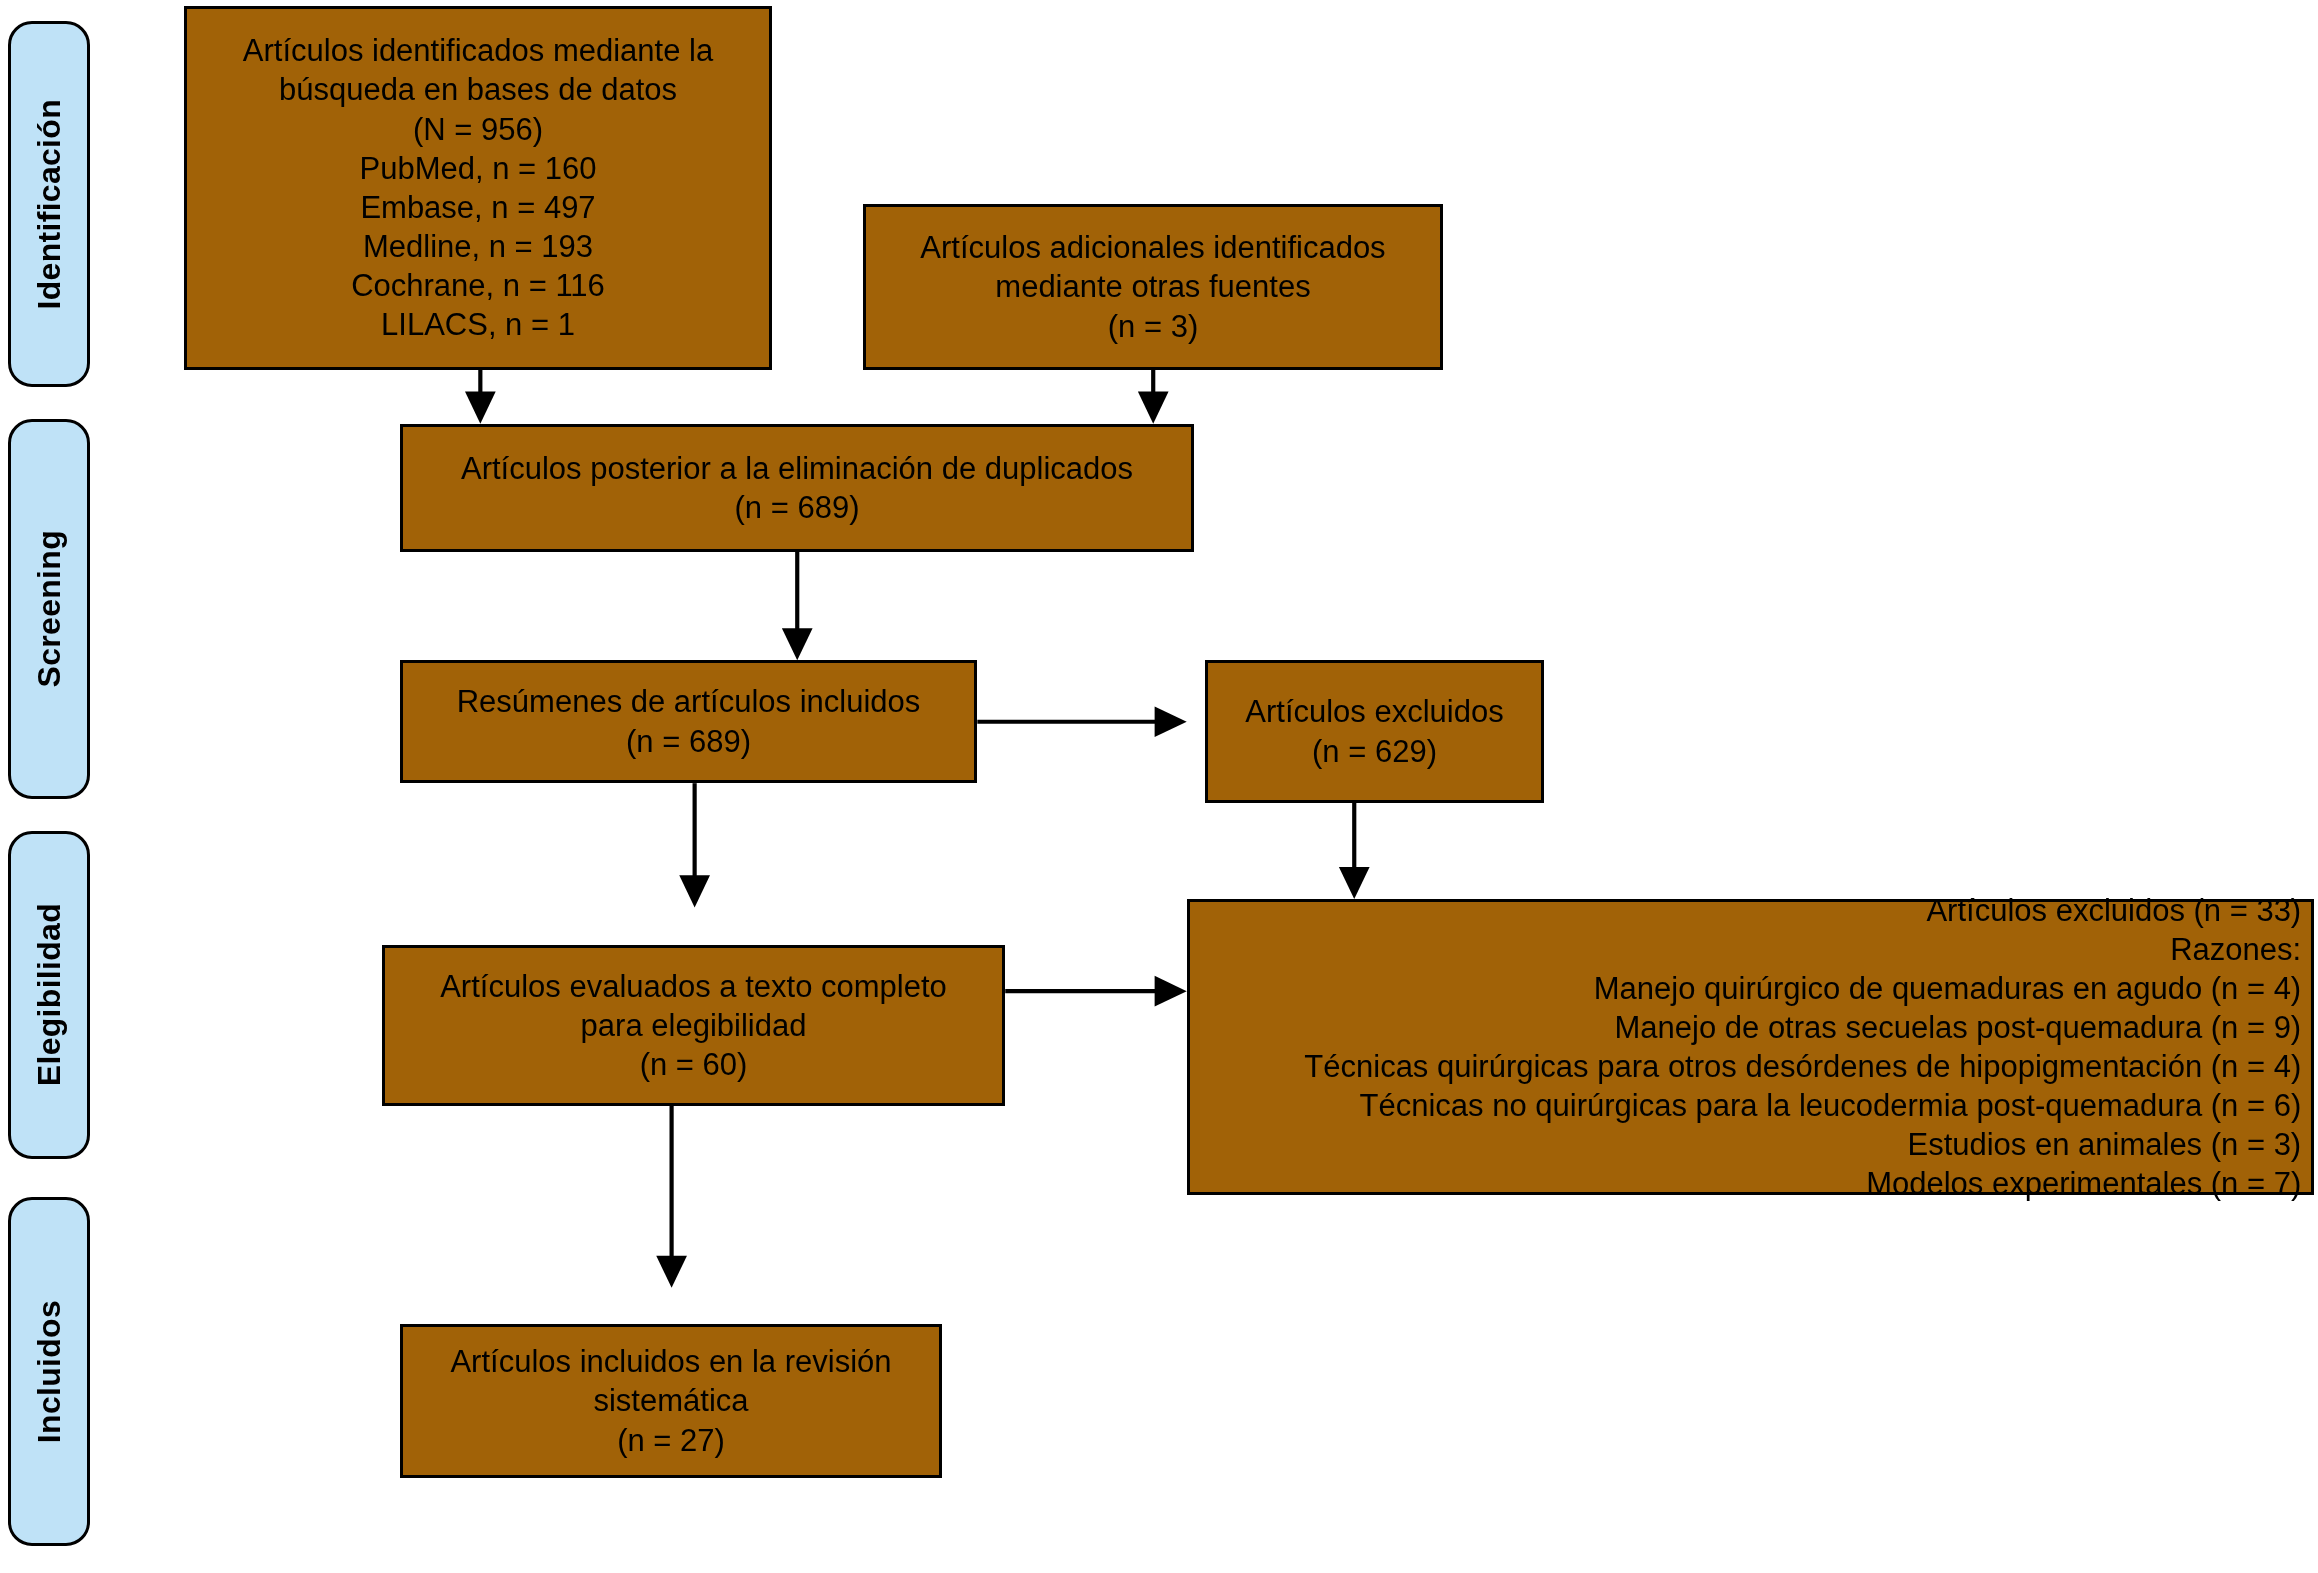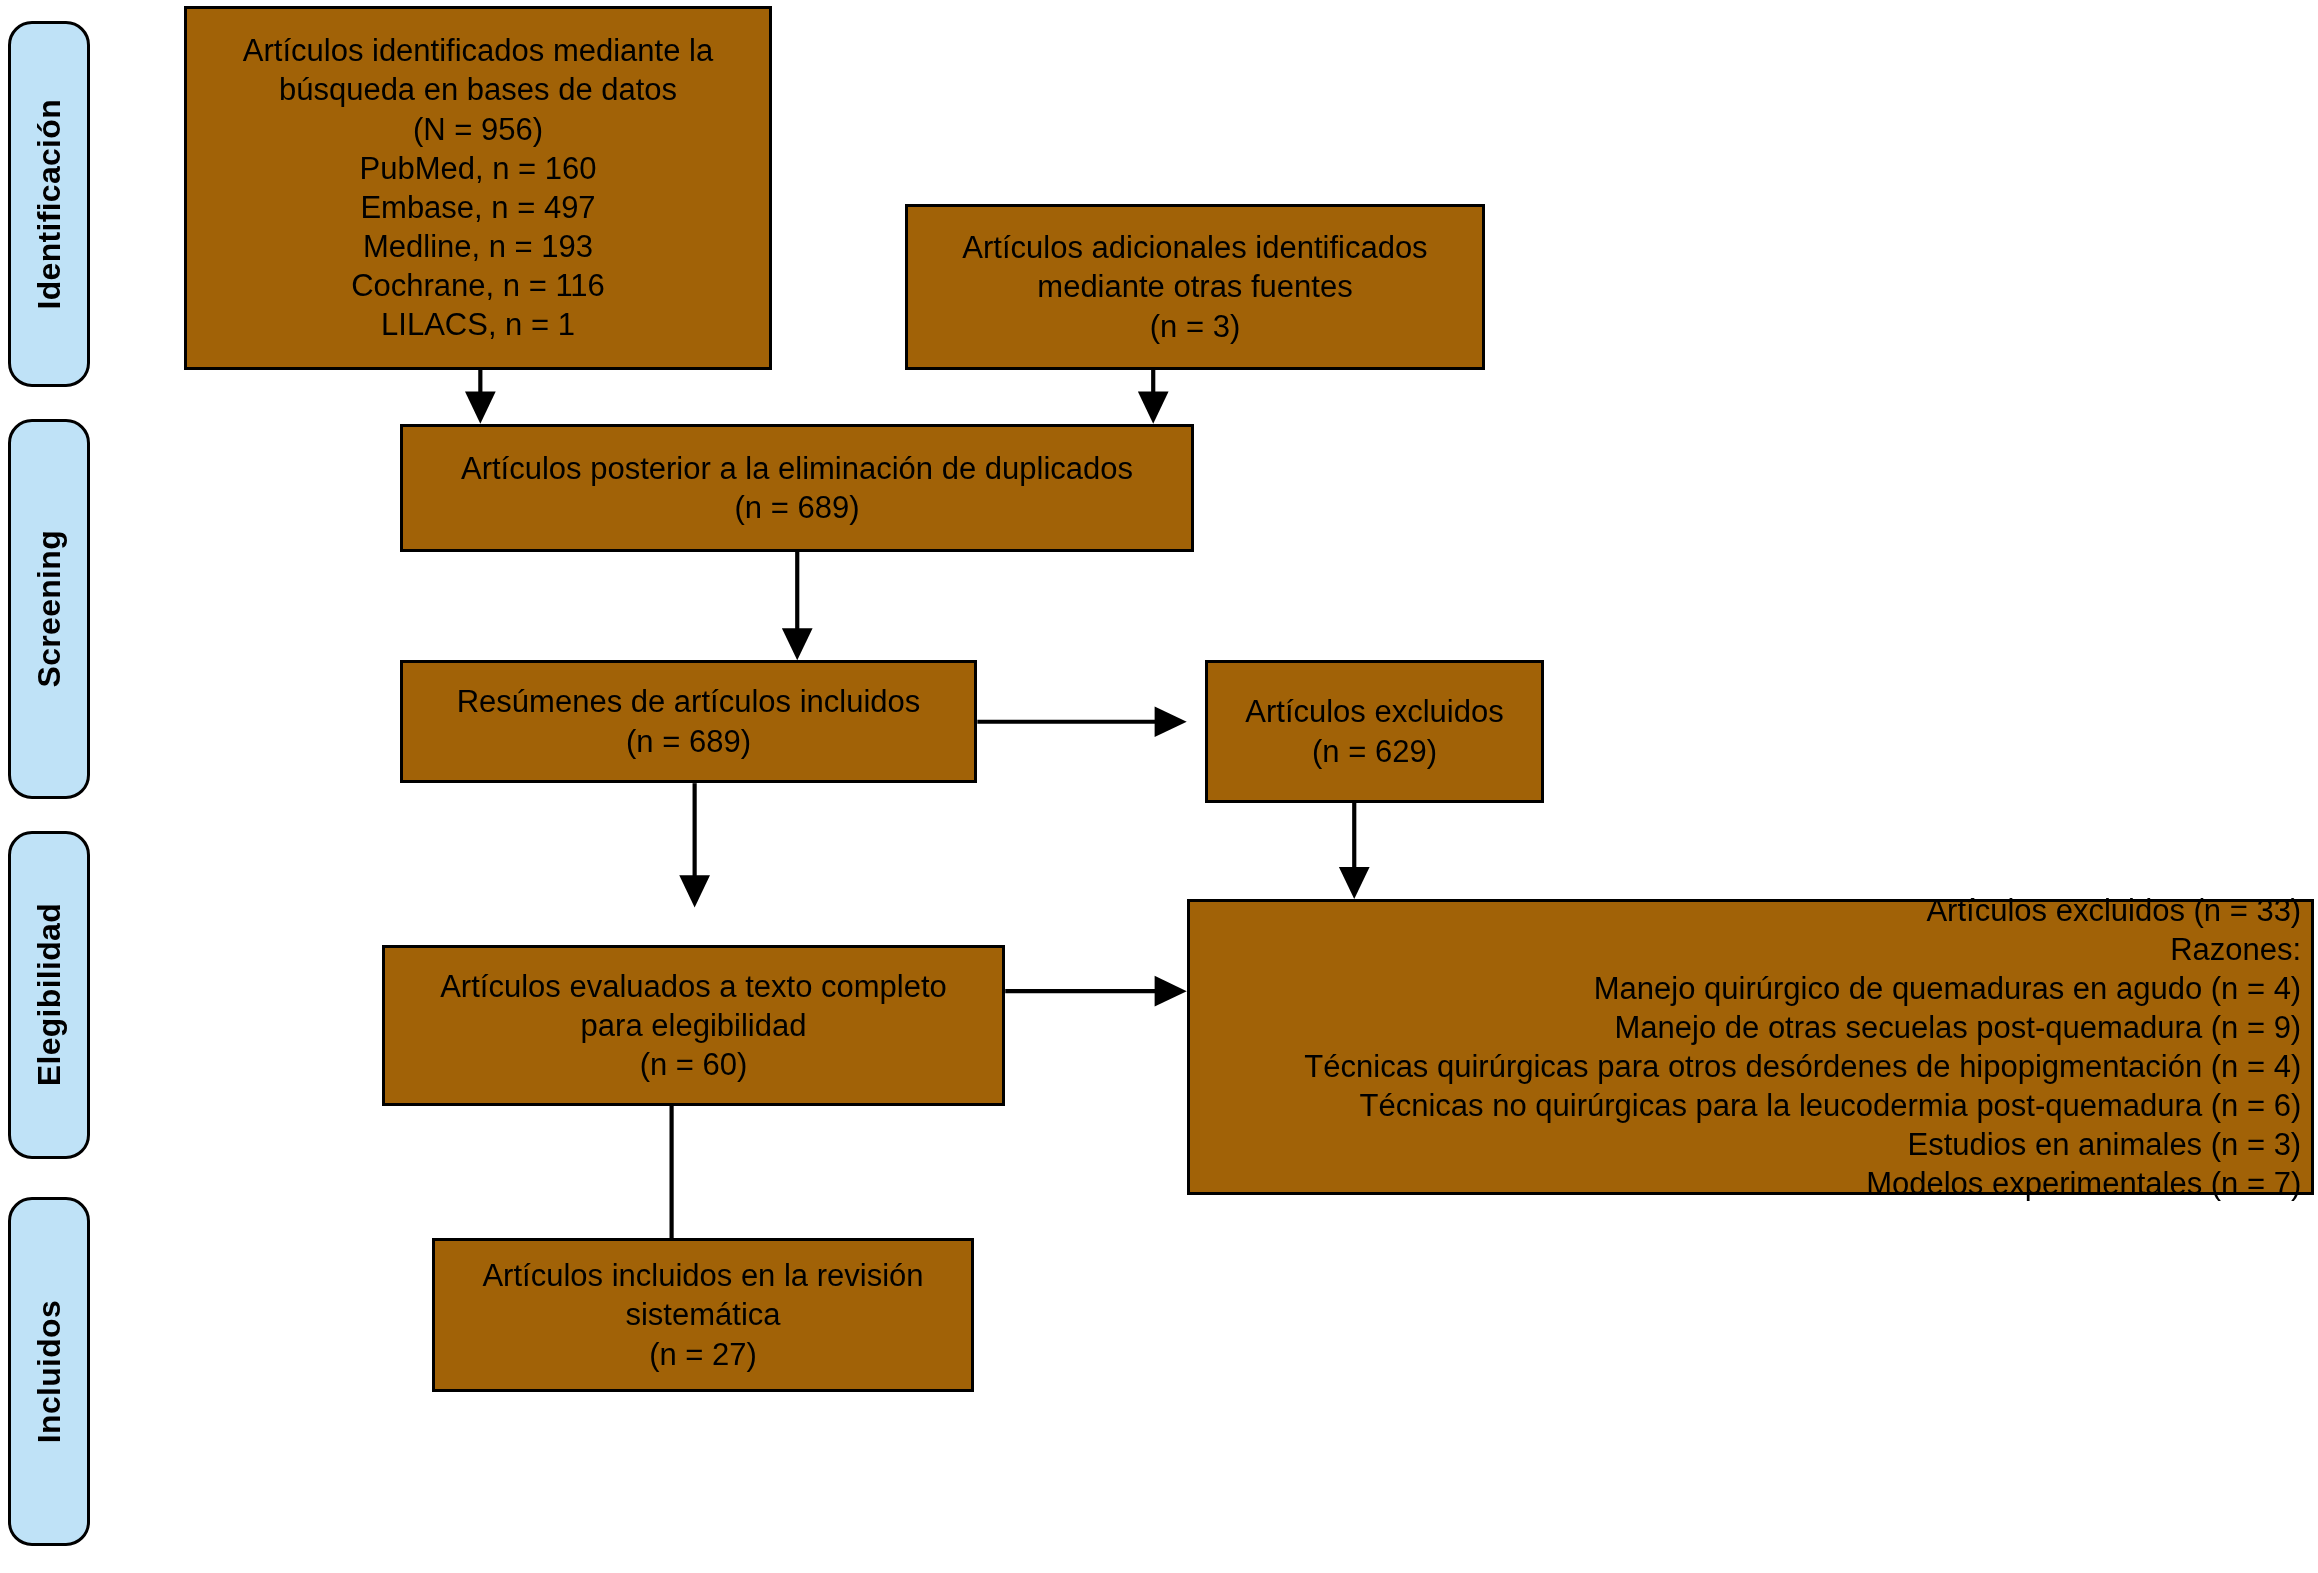--- a/index.html
+++ b/index.html
@@ -117,21 +117,21 @@
     <span class="line">Artículos identificados mediante la</span>
     <span class="line">búsqueda en bases de datos</span>
     <span class="line">(N = 956)</span>
     <span class="line">PubMed, n = 160</span>
     <span class="line">Embase, n = 497</span>
     <span class="line">Medline, n = 193</span>
     <span class="line">Cochrane, n = 116</span>
     <span class="line">LILACS, n = 1</span>
   </div>
 
-  <div class="flow-box" style="left:863px;top:204px;width:580px;height:166px;margin-left:42px;">
+  <div class="flow-box" style="left:863px;top:204px;width:580px;height:166px;">
     <span class="line">Artículos adicionales identificados</span>
     <span class="line">mediante otras fuentes</span>
     <span class="line">(n = 3)</span>
   </div>
 
   <div class="flow-box" style="left:400px;top:424px;width:794px;height:128px;">
     <span class="line">Artículos posterior a la eliminación de duplicados</span>
     <span class="line">(n = 689)</span>
   </div>
 
@@ -155,20 +155,20 @@
     <span class="line">Artículos excluidos (n = 33)</span>
     <span class="line">Razones:</span>
     <span class="line">Manejo quirúrgico de quemaduras en agudo (n = 4)</span>
     <span class="line">Manejo de otras secuelas post-quemadura (n = 9)</span>
     <span class="line">Técnicas quirúrgicas para otros desórdenes de hipopigmentación (n = 4)</span>
     <span class="line">Técnicas no quirúrgicas para la leucodermia post-quemadura (n = 6)</span>
     <span class="line">Estudios en animales (n = 3)</span>
     <span class="line">Modelos experimentales (n = 7)</span>
   </div>
 
-  <div class="flow-box" style="left:400px;top:1238px;width:542px;height:154px;margin-left:32px;">
+  <div class="flow-box" style="left:400px;top:1324px;width:542px;height:154px;">
     <span class="line">Artículos incluidos en la revisión</span>
     <span class="line">sistemática</span>
     <span class="line">(n = 27)</span>
   </div>
 
 </div>
 
 
 </body></html>

